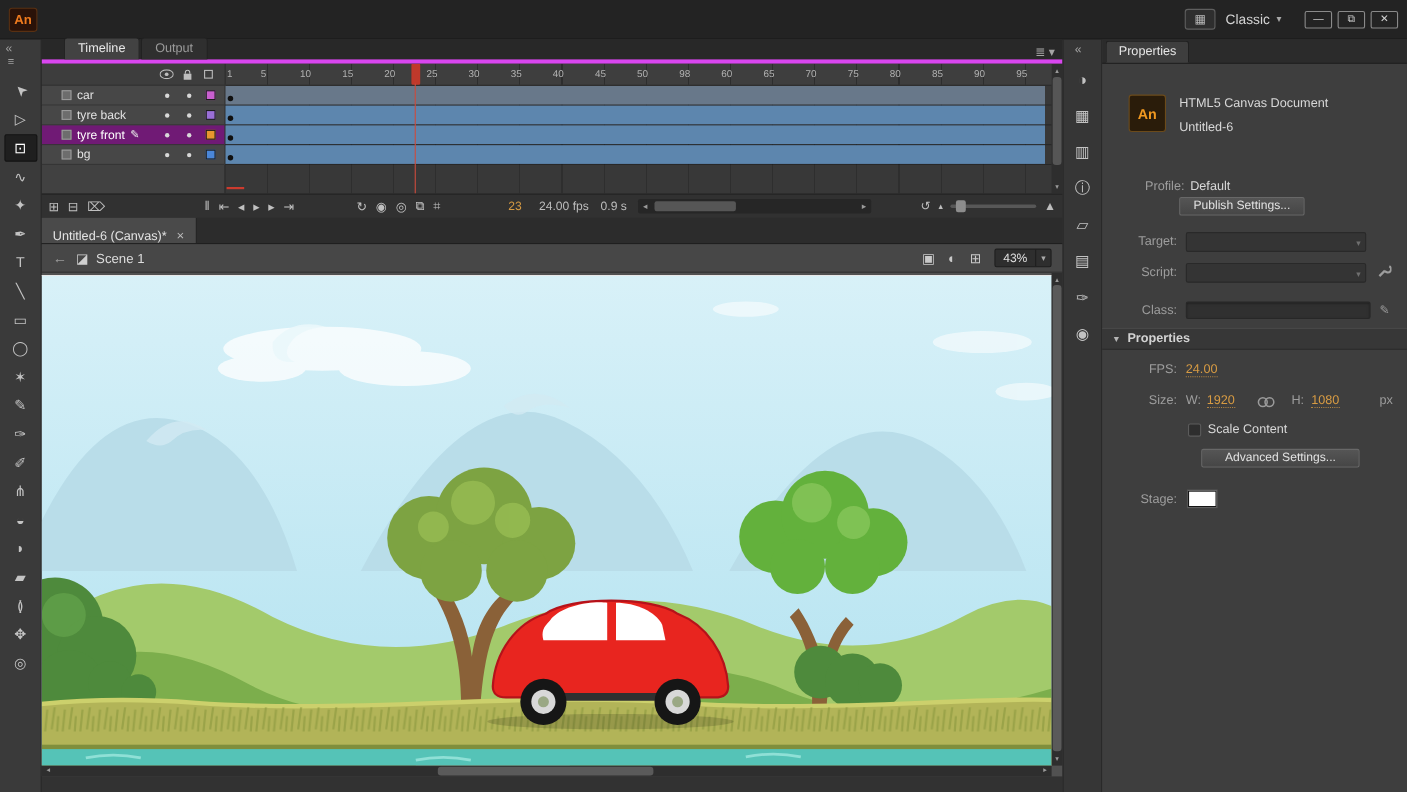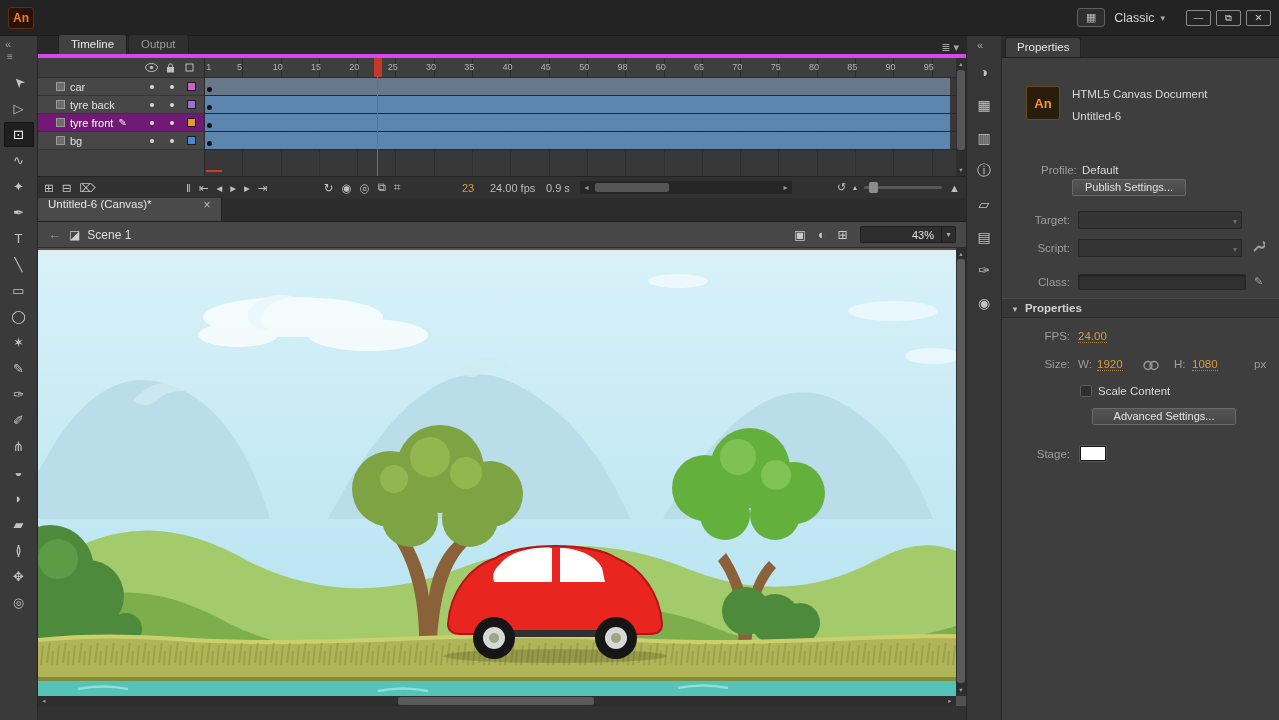--- a/index.html
+++ b/index.html
@@ -73,28 +73,28 @@
 .fs-track{flex:1;position:relative;height:100%;}
 .fs-thumb{position:absolute;left:2px;top:2px;width:74px;height:9px;background:#565656;border-radius:2px;}
 .tlz-group{position:absolute;right:6px;top:0;height:100%;display:flex;align-items:center;gap:7px;}
 .tlz-icon{font-size:11px;color:#bdbdbd;}
 .tlz-small{font-size:8px;}
 .tlz-slider{position:relative;width:78px;height:3px;background:#575757;border-radius:2px;}
 .tlz-handle{position:absolute;left:5px;top:-4px;width:9px;height:11px;background:#8d8d8d;border-radius:2px;}
 
 
 .doc-tabbar{position:absolute;left:38px;top:198px;width:928px;height:24px;background:#2c2c2c;border-bottom:1px solid #1f1f1f;display:flex;}
-.doc-tab{height:100%;display:inline-flex;align-items:flex-start;padding:0 10px;background:#4a4a4a;color:#e4e4e4;font-size:11.5px;border-right:1px solid #222;gap:43px;}
+.doc-tab{height:100%;display:inline-flex;align-items:flex-end;padding:0 10px;background:#4a4a4a;color:#e4e4e4;font-size:11.5px;border-right:1px solid #222;}
 .doc-close{margin-left:9px;color:#bdbdbd;font-size:12px;}
 .scene-bar{position:absolute;left:38px;top:222px;width:928px;height:26px;background:#474747;border-bottom:1px solid #2d2d2d;display:flex;align-items:center;color:#ddd;font-size:12px;}
 .sb-back{margin:0 8px 0 10px;color:#9a9a9a;font-size:13px;}
 .sb-scene-icon{margin-right:7px;color:#cfcfcf;font-size:12px;}
 .sb-right{margin-left:auto;display:flex;align-items:center;gap:12px;padding-right:10px;}
 .sb-icon{color:#c9c9c9;font-size:12.5px;}
-.zoom-box{display:flex;align-items:center;background:#2e2e2e;border:1px solid #1e1e1e;border-radius:2px;height:17px;padding-left:44px;}
+.zoom-box{display:flex;align-items:center;background:#2e2e2e;border:1px solid #1e1e1e;border-radius:2px;height:17px;}
 .zoom-val{padding:0 7px;font-size:11px;color:#e0e0e0;}
 .zoom-caret{width:14px;text-align:center;font-size:8px;color:#aaa;border-left:1px solid #1e1e1e;height:100%;line-height:16px;}
 
 
 .stage{position:absolute;left:38px;top:248px;width:928px;height:458px;background:#515151;}
 .scene-wrap{position:absolute;left:0;top:2px;width:918px;height:446px;overflow:hidden;border-top:1px solid #e8e8e8;background:#cfeaf3;}
 .scene-wrap svg{display:block;}
 .watermark{position:absolute;left:-3px;bottom:14px;font-weight:bold;color:rgba(255,255,255,.55);font-size:45px;letter-spacing:-2px;line-height:1;pointer-events:none;text-shadow:0 1px 2px rgba(0,0,0,.12);z-index:3;}
 .wm-suffix{font-size:20px;letter-spacing:0;}
 .v-scroll{position:absolute;right:0;top:0;width:10px;height:448px;background:#2e2e2e;}

